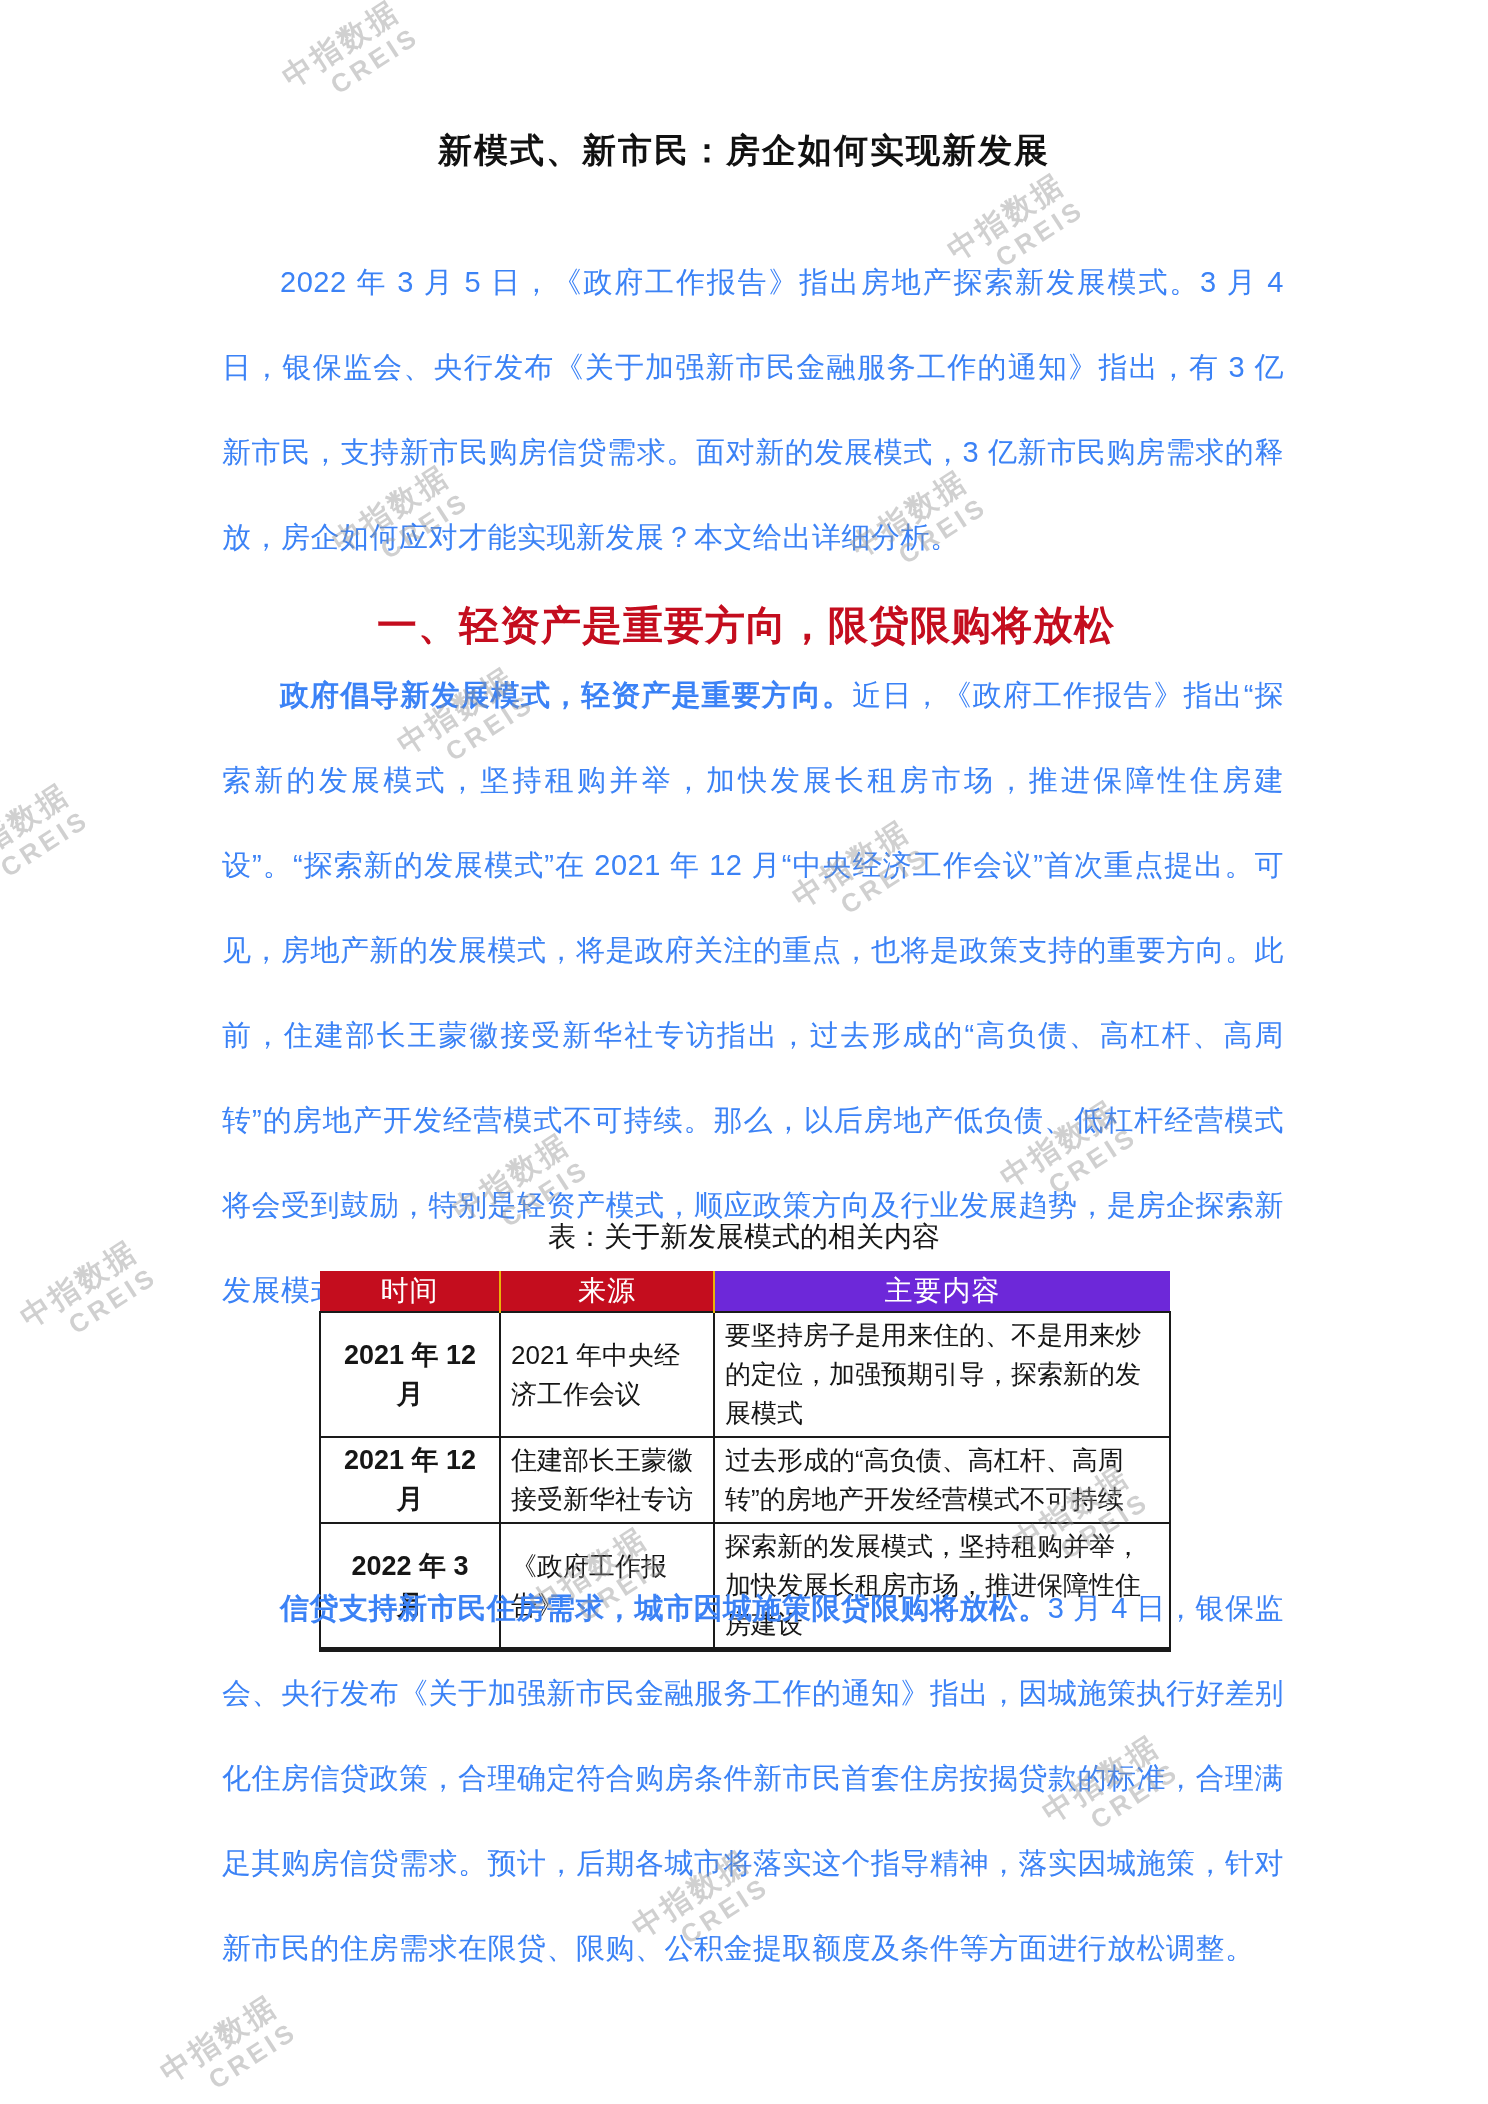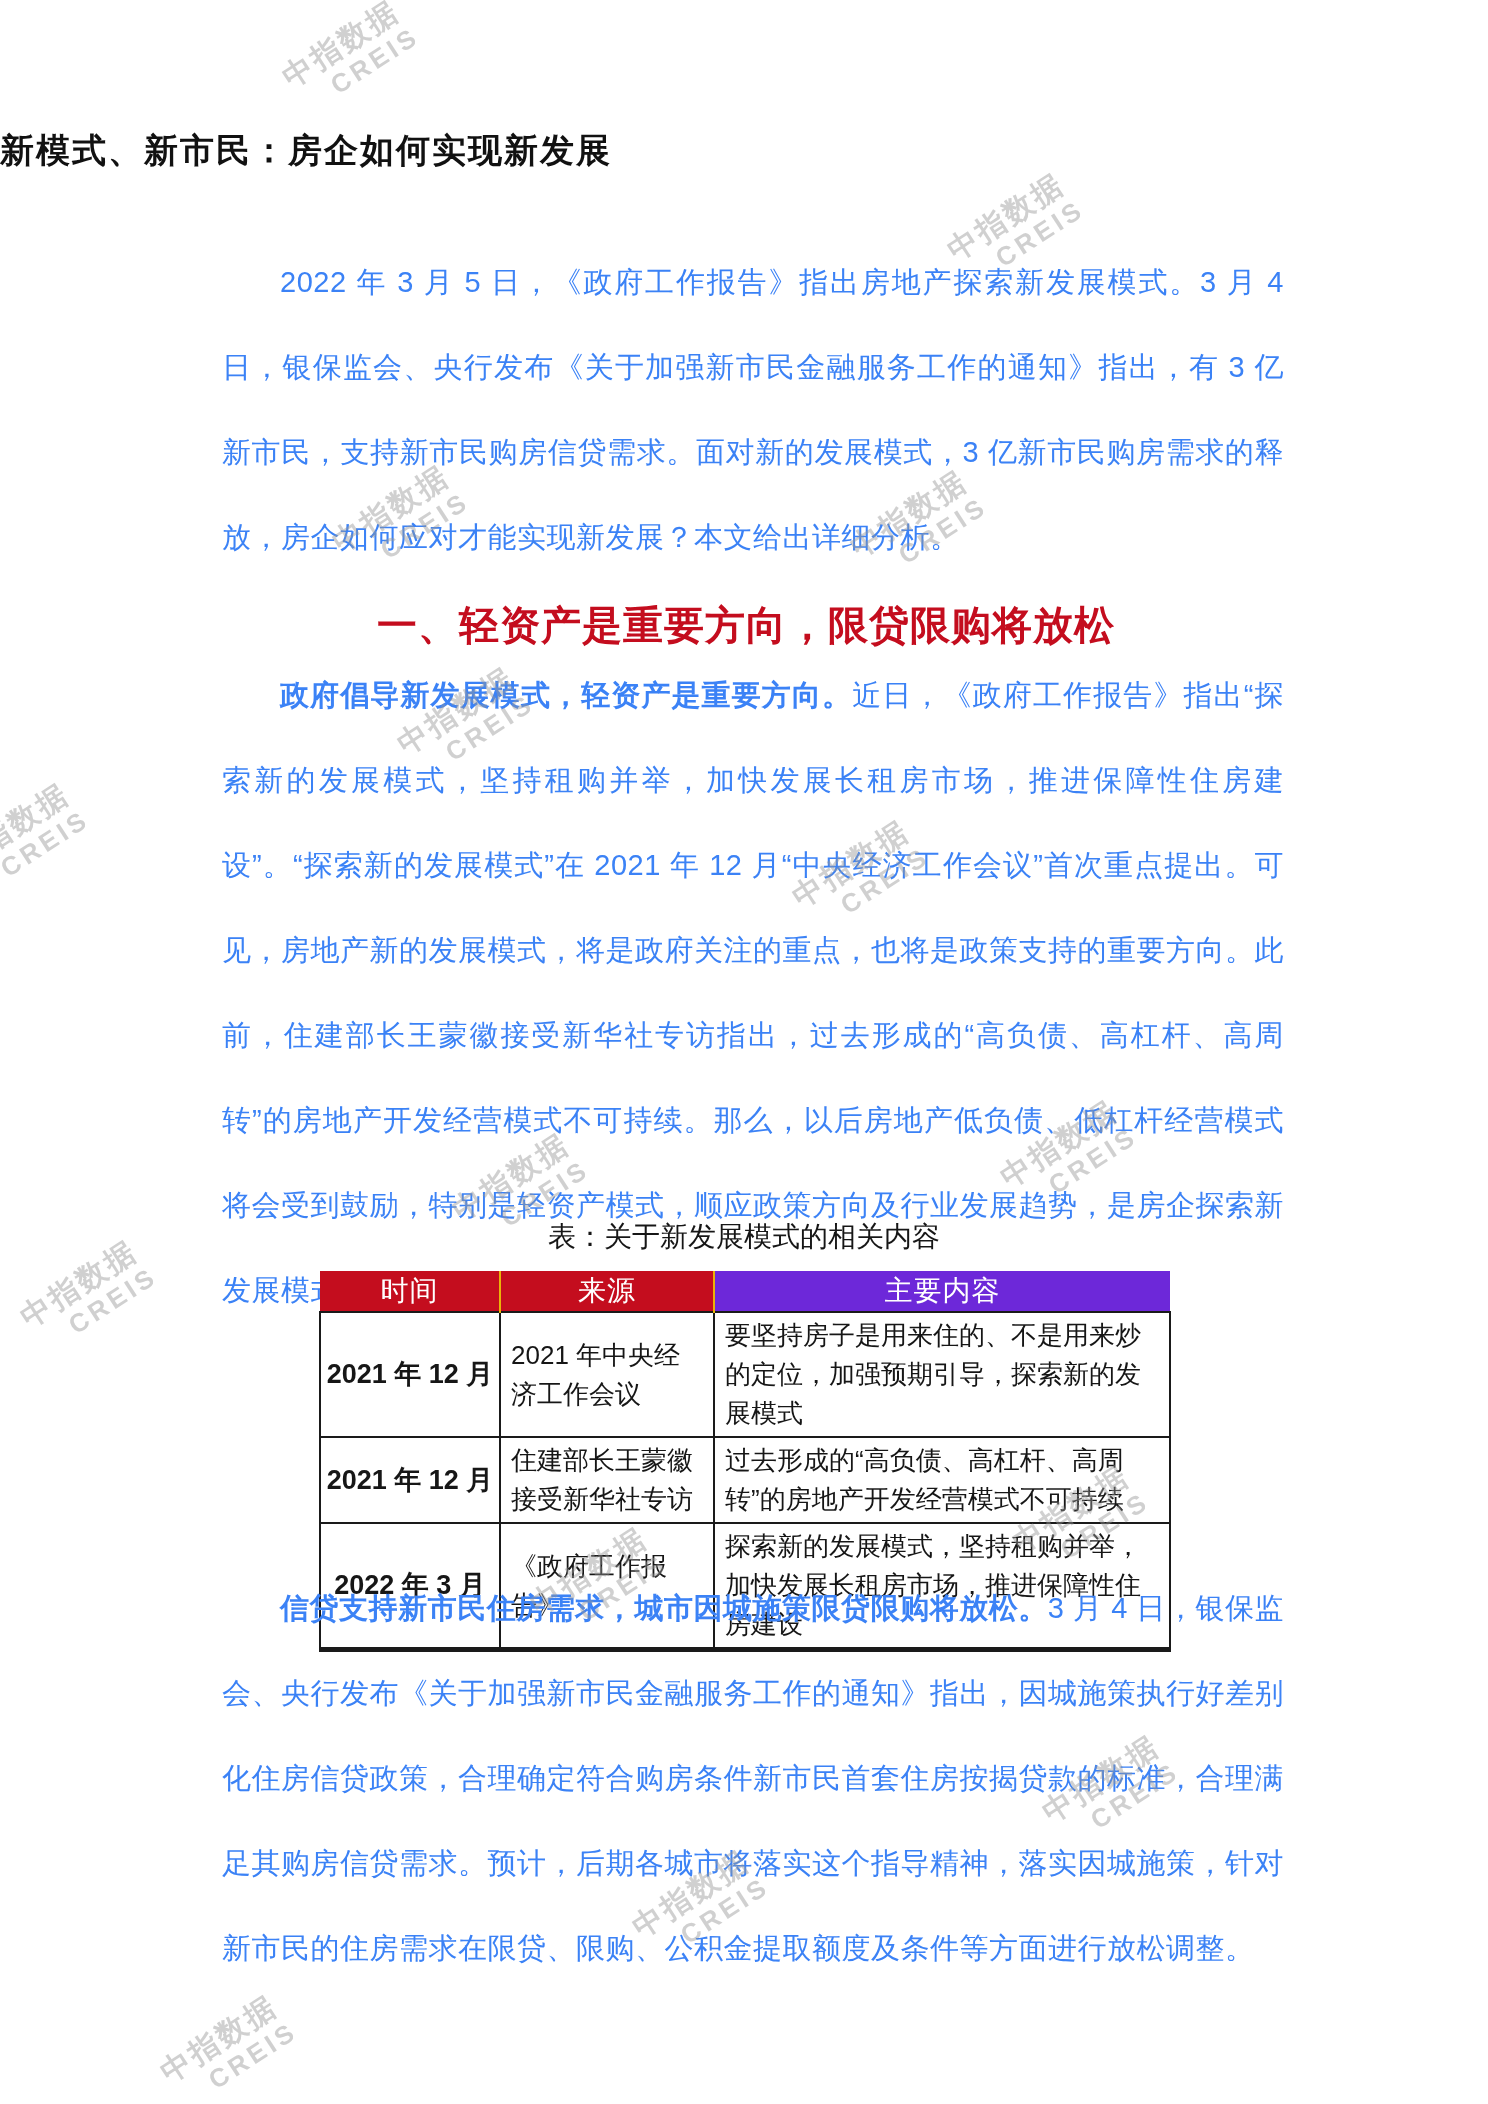--- a/index.html
+++ b/index.html
@@ -9,21 +9,21 @@
     height:2104px;
     background:#ffffff;
     overflow:hidden;
     font-family:"Liberation Sans", sans-serif;
     color:#161616;
   }
   .doc-title{
     position:absolute;
     top:128px; left:0; width:100%;
     margin:0;
-    text-align:left;
+    text-align:center;
     font-size:34px;
     font-weight:bold;
     color:#111111;
     letter-spacing:2px;
   }
   .body-para{
     position:absolute;
     left:222px;
     width:1062px;
     margin:0;
@@ -78,21 +78,21 @@
     font-size:26px;
     line-height:39px;
     vertical-align:middle;
     color:#161616;
     padding:3px 10px;
   }
   .policy-table td.cell-date{
     text-align:center;
     font-weight:bold;
     font-size:27px;
-    padding:3px 0;
+    padding:3px 20px;
   }
   .policy-table tr.r1 td{height:73px;}
   .policy-table tr.r2 td{height:68px;}
   .policy-table tr.r3 td{height:79px;}
   .policy-table tr.r3 td{border-bottom:5px solid #1a1a1a;}
   .wm{
     position:absolute;
     transform:translate(-50%,-50%) rotate(-33deg);
     color:rgba(150,150,150,0.45);
     font-weight:bold;

